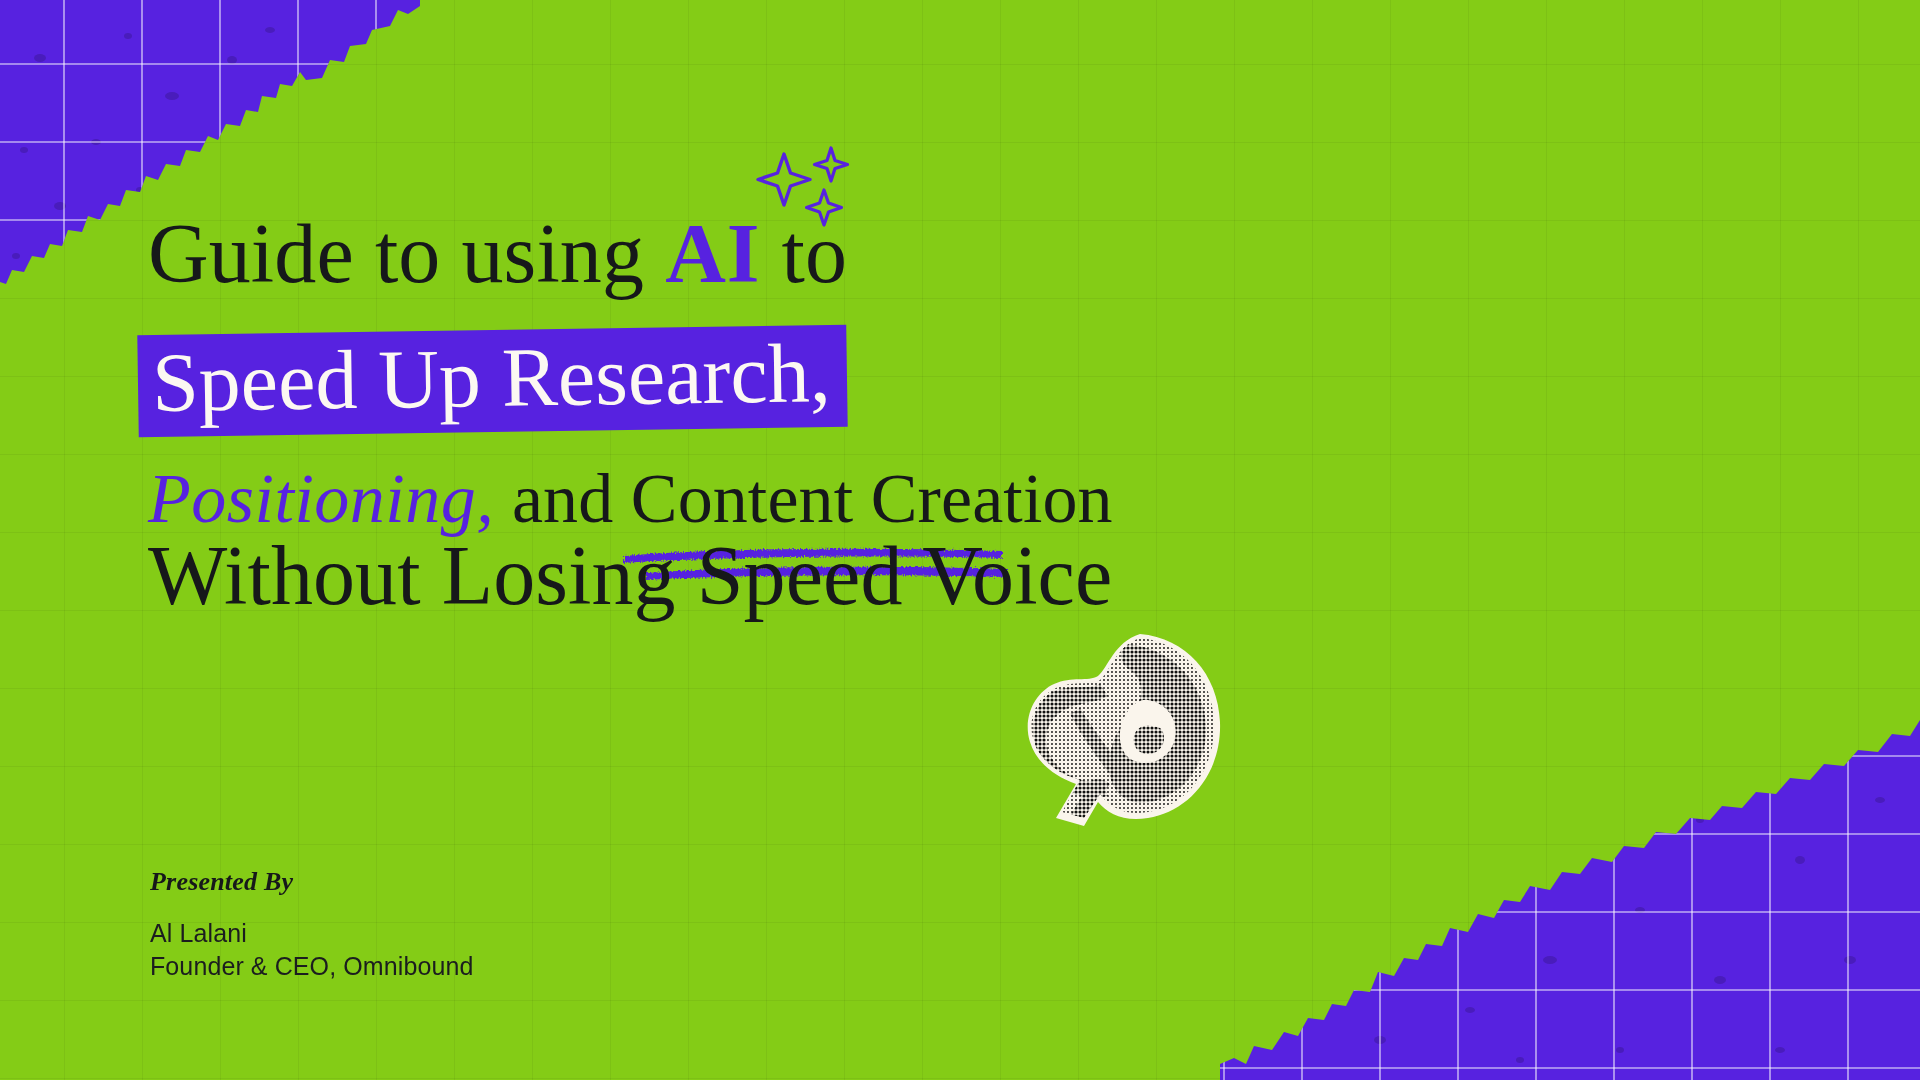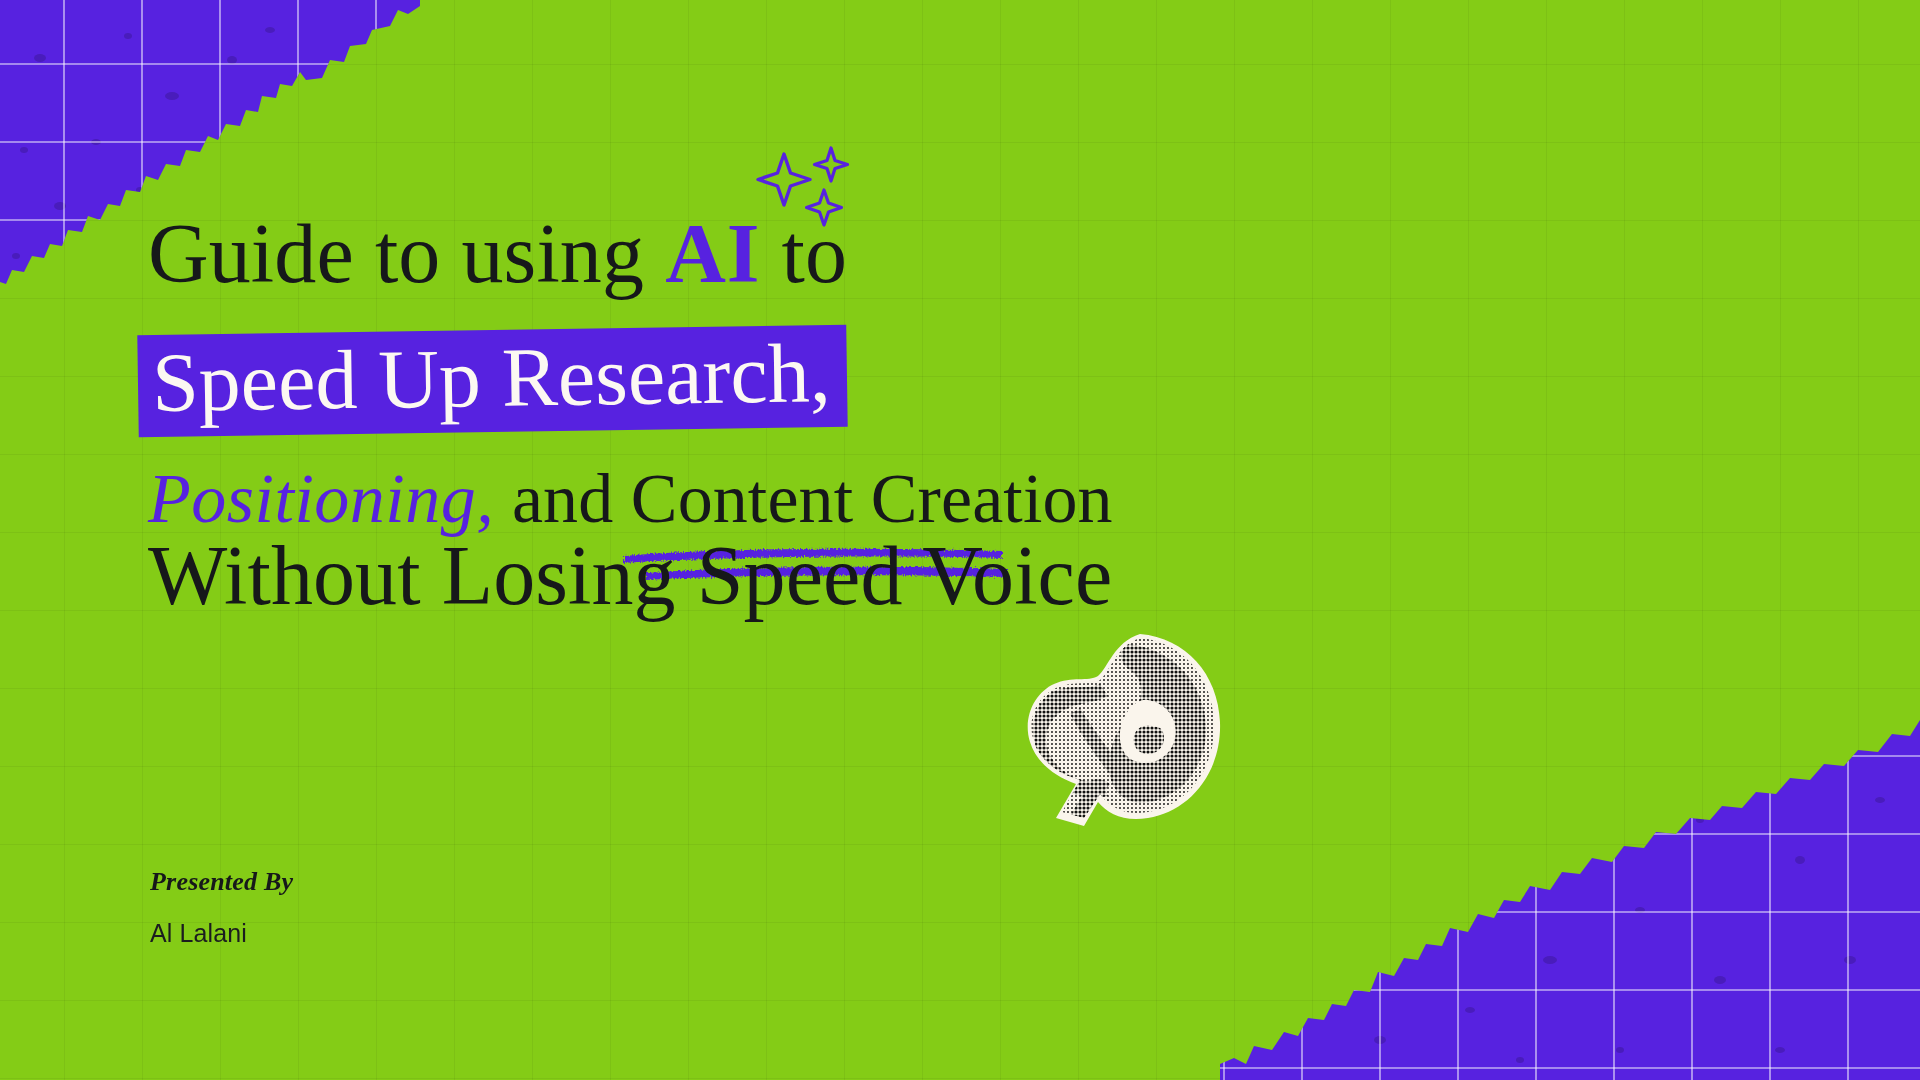--- a/index.html
+++ b/index.html
@@ -261,15 +261,16 @@
                  C10,126 10,120 12,114 Z" fill="url(#halftone)"></path>
 
         <path d="M58,78 C74,104 92,128 112,150 L100,158 C80,136 62,110 48,84 Z" fill="url(#halftone)"></path>
       </g>
     </svg>
   </div>
 
   <div class="presenter">
     <div class="pb">Presented By</div>
     <div class="pname">Al Lalani</div>
+    <div class="pname">Founder &amp; CEO, Omnibound</div>
   </div>
 
 </div>
 
 </body></html>

